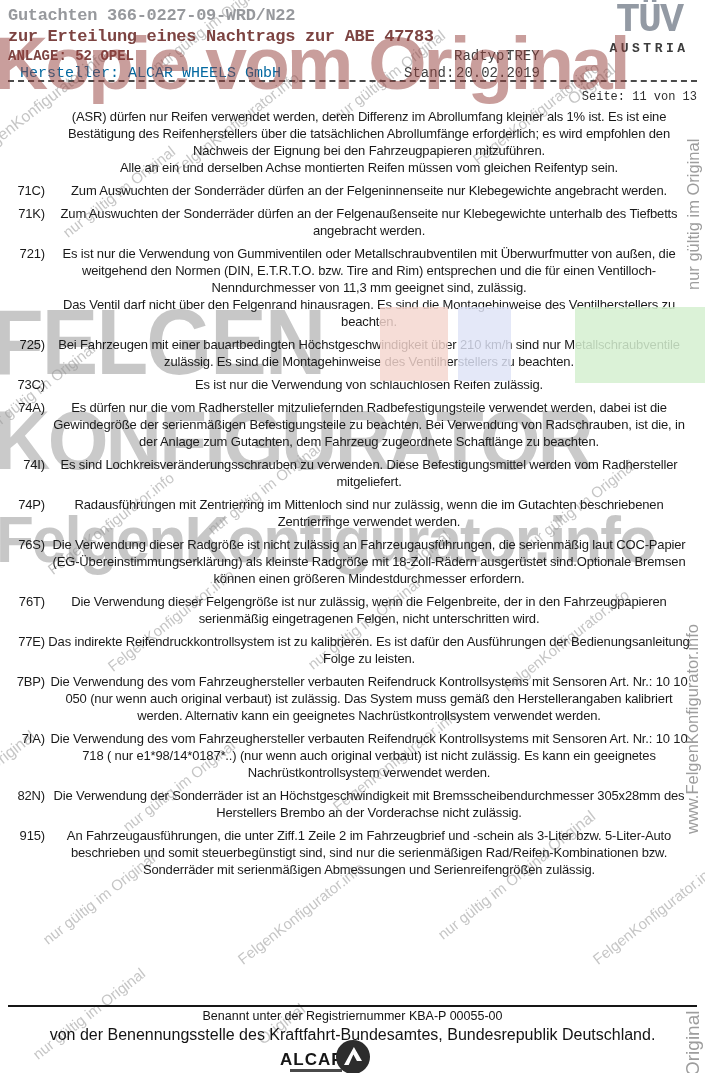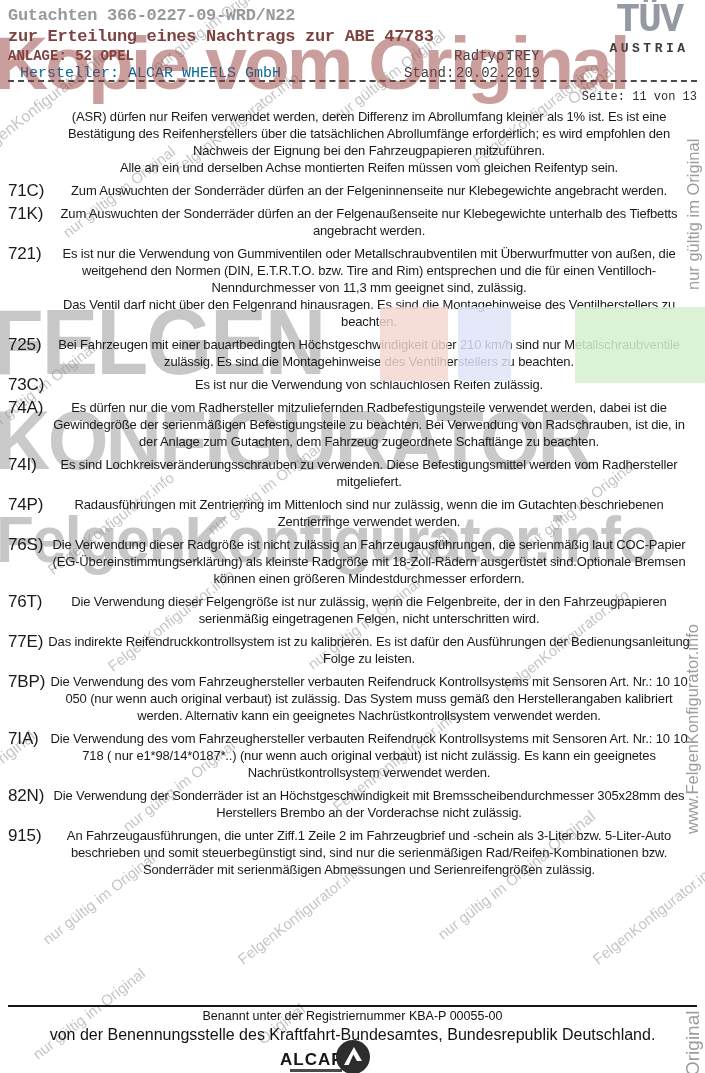--- a/index.html
+++ b/index.html
@@ -31,21 +31,21 @@
   .kv .k{width:52px;}
   .dashline{left:8px;top:80px;width:689px;border-top:2px dashed #4a4a4a;}
   .seite{right:8px;top:90px;font-size:12px;color:#2e2e2e;}
   #tuv{right:10px;top:1px;width:92px;text-align:center;}
   #tuv .tuv-word{font-size:40px;font-weight:bold;color:#939aa4;letter-spacing:-2px;line-height:1;}
   #tuv .tuv-sub{font-size:13px;font-weight:bold;color:#3c3c3c;letter-spacing:3.5px;margin-top:0px;}
 
   
   #body-items{position:absolute;left:8px;top:108px;width:689px;z-index:4;}
   .item{display:flex;margin-bottom:6px;}
-  .item .code{width:37px;flex:0 0 37px;font-size:17px;color:#1a1a1a;letter-spacing:-.15px;line-height:17px;}
+  .item .code{width:37px;flex:0 0 37px;font-size:13px;color:#1a1a1a;letter-spacing:-.15px;line-height:17px;text-align:right;}
   .item .txt{width:648px;font-size:13px;color:#1a1a1a;letter-spacing:-.15px;line-height:17px;
              white-space:pre-line;text-align:center;}
 
   
   #footer{position:absolute;inset:0;z-index:4;}
   .footline{left:8px;top:1005px;width:689px;border-top:2px solid #161616;}
   .f1{left:0;top:1009px;width:705px;text-align:center;font-size:12.5px;color:#131313;}
   .f2{left:0;top:1026px;width:705px;text-align:center;font-size:16px;color:#131313;}
   #alcar{left:276px;top:1040px;width:110px;height:33px;}
   .alcar-word{position:absolute;left:4px;top:10px;font-size:17px;font-weight:bold;

